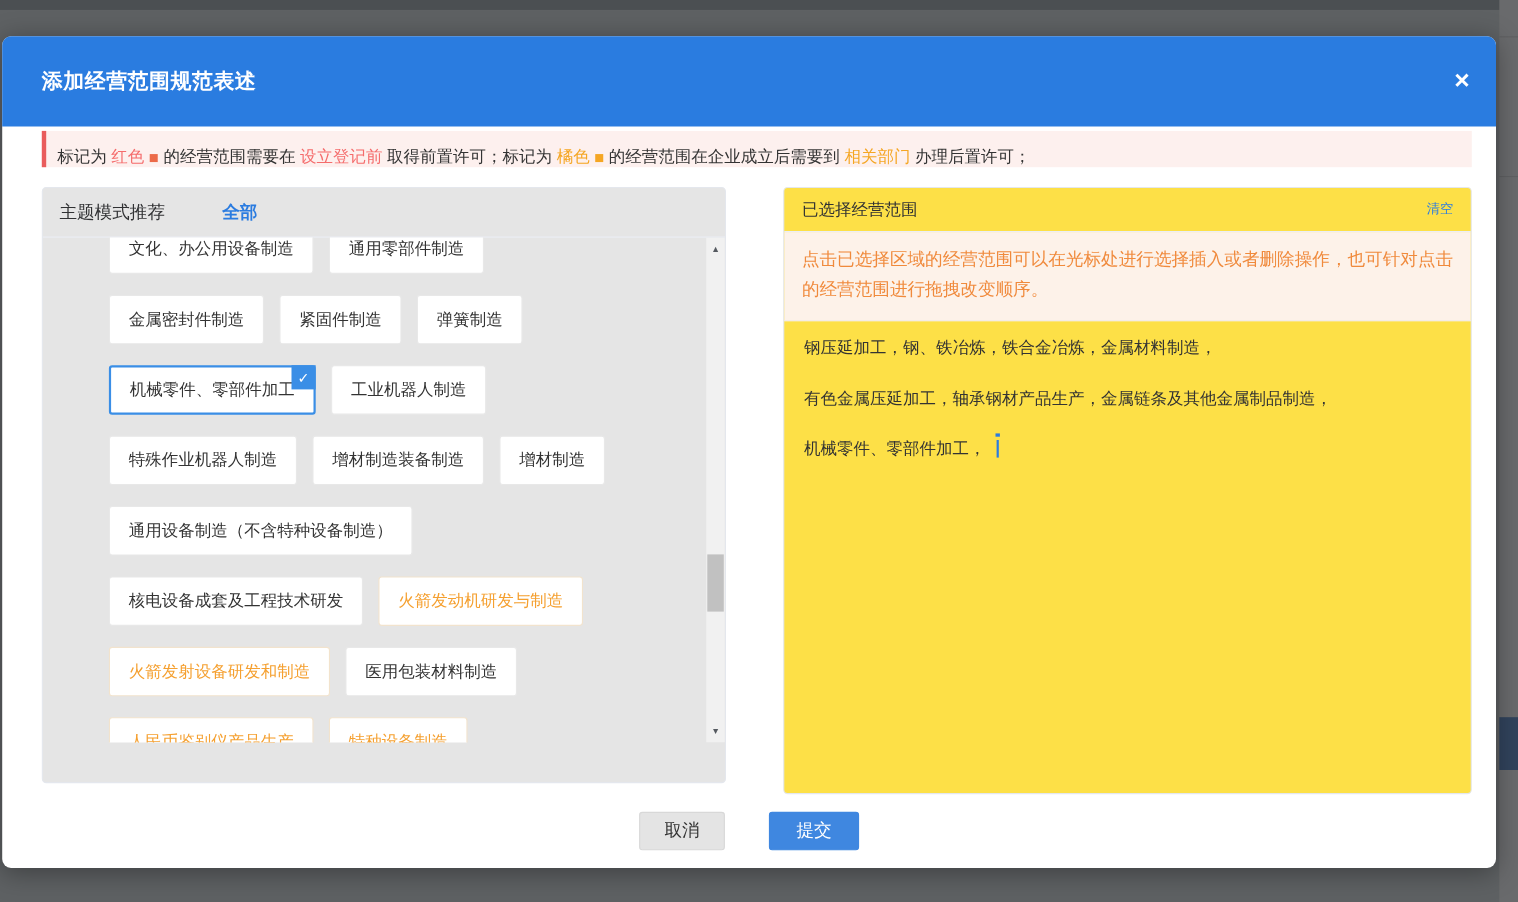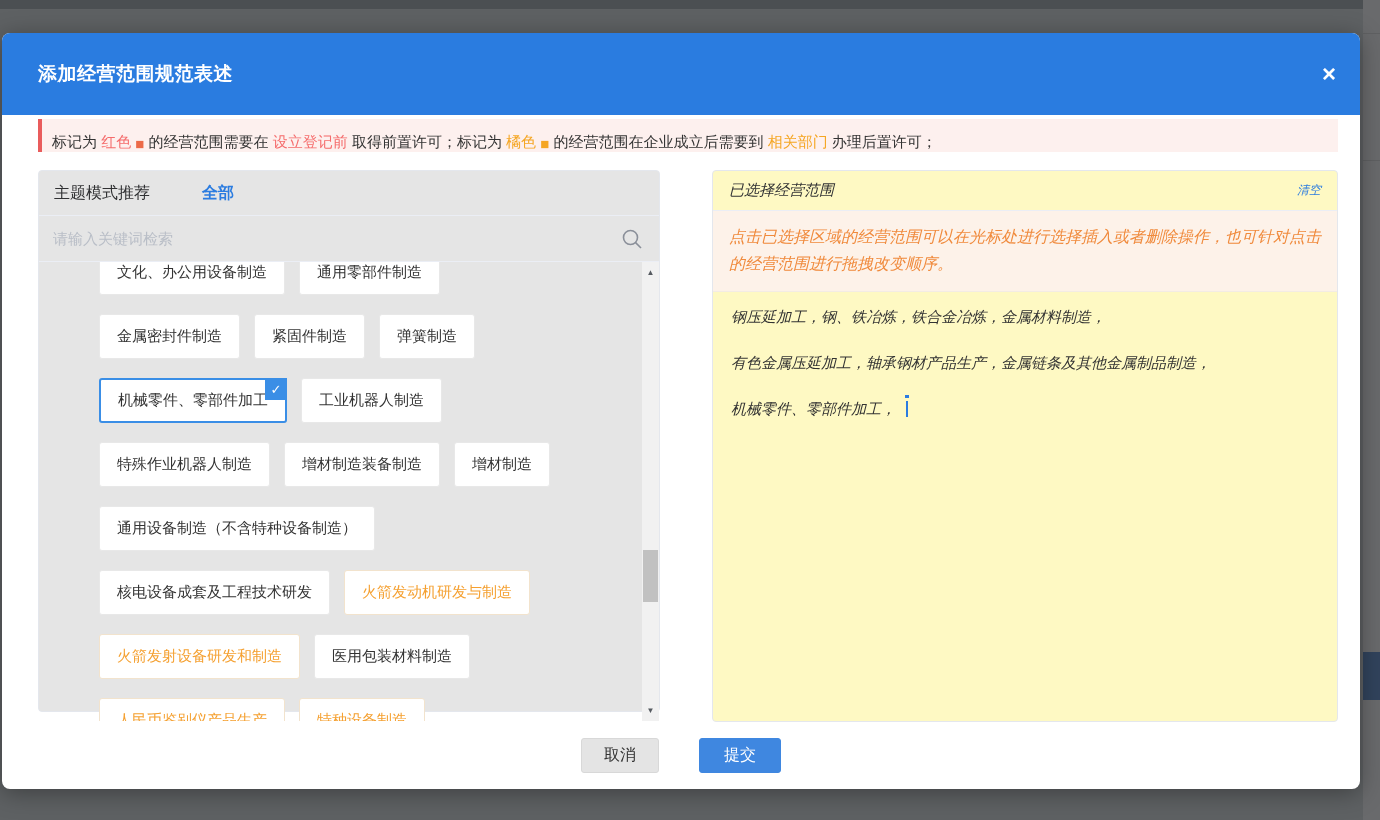--- a/index.html
+++ b/index.html
@@ -54,21 +54,21 @@
     color:#fff; font-size:13px; display:flex; align-items:center; justify-content:center; }
 
   .list-scrollbar { position:absolute; right:0; top:0; bottom:0; width:17px; background:#f1f1f1; }
   .sb-arrow { position:absolute; left:0; width:17px; height:17px; color:#555a60; font-size:8px;
     display:flex; align-items:center; justify-content:center; cursor:pointer; }
   .sb-up { top:2px; } .sb-down { bottom:2px; }
   .sb-thumb { position:absolute; left:1px; width:15px; top:288px; height:52px; background:#c1c1c1; cursor:pointer; }
 
   
   .right-panel { position:absolute; right:22px; top:137px; width:626px; height:552px;
-    border:1px solid #e4e7ed; border-radius:4px; background:#fef9c3;font-style:italic; }
+    border:1px solid #e4e7ed; border-radius:4px; background:#fde047; }
   .rp-header { height:40px; border-bottom:1px solid #ebeef5; display:flex; align-items:center;
     padding:0 16px; }
   .rp-title { font-size:15px; color:#303133; }
   .rp-clear { margin-left:auto; font-size:12px; color:#2b7ce0; cursor:pointer; }
   .rp-hint { background:#fdf2e9; color:#f08a3c; font-size:16px; line-height:27px;
     padding:12px 16px 14px; border-bottom:1px solid #f3ece4; }
   .rp-content { padding:14px 18px; font-size:15px; color:#333333; cursor:text; }
   .rp-line { line-height:22px; margin-bottom:24px; }
   .caret { display:inline-block; width:2px; height:16px; background:#2b7ce0;
     vertical-align:-3px; margin-left:6px; position:relative; }
@@ -111,27 +111,20 @@
     <span class="t-orange">相关部门</span>
     <span class="t-dark"> 办理后置许可；</span>
   </div>
 
   <div class="left-panel">
     <div class="tabs">
       <div class="tab">主题模式推荐</div>
       <div class="tab active">全部</div>
     </div>
 
-    <div class="search-row">
-      <input class="search-input" placeholder="请输入关键词检索" style="">
-      <svg class="search-icon" viewBox="0 0 22 22">
-        <circle cx="9.5" cy="9.5" r="7" fill="none" stroke="#8a8f99" stroke-width="1.6"></circle>
-        <line x1="14.6" y1="14.6" x2="20" y2="20" stroke="#8a8f99" stroke-width="1.6"></line>
-      </svg>
-    </div>
 
     <div class="list">
       <div class="rows">
         <div class="row">
           <button class="tag-btn">文化、办公用设备制造</button>
           <button class="tag-btn">通用零部件制造</button>
         </div>
         <div class="row">
           <button class="tag-btn">金属密封件制造</button>
           <button class="tag-btn">紧固件制造</button>

